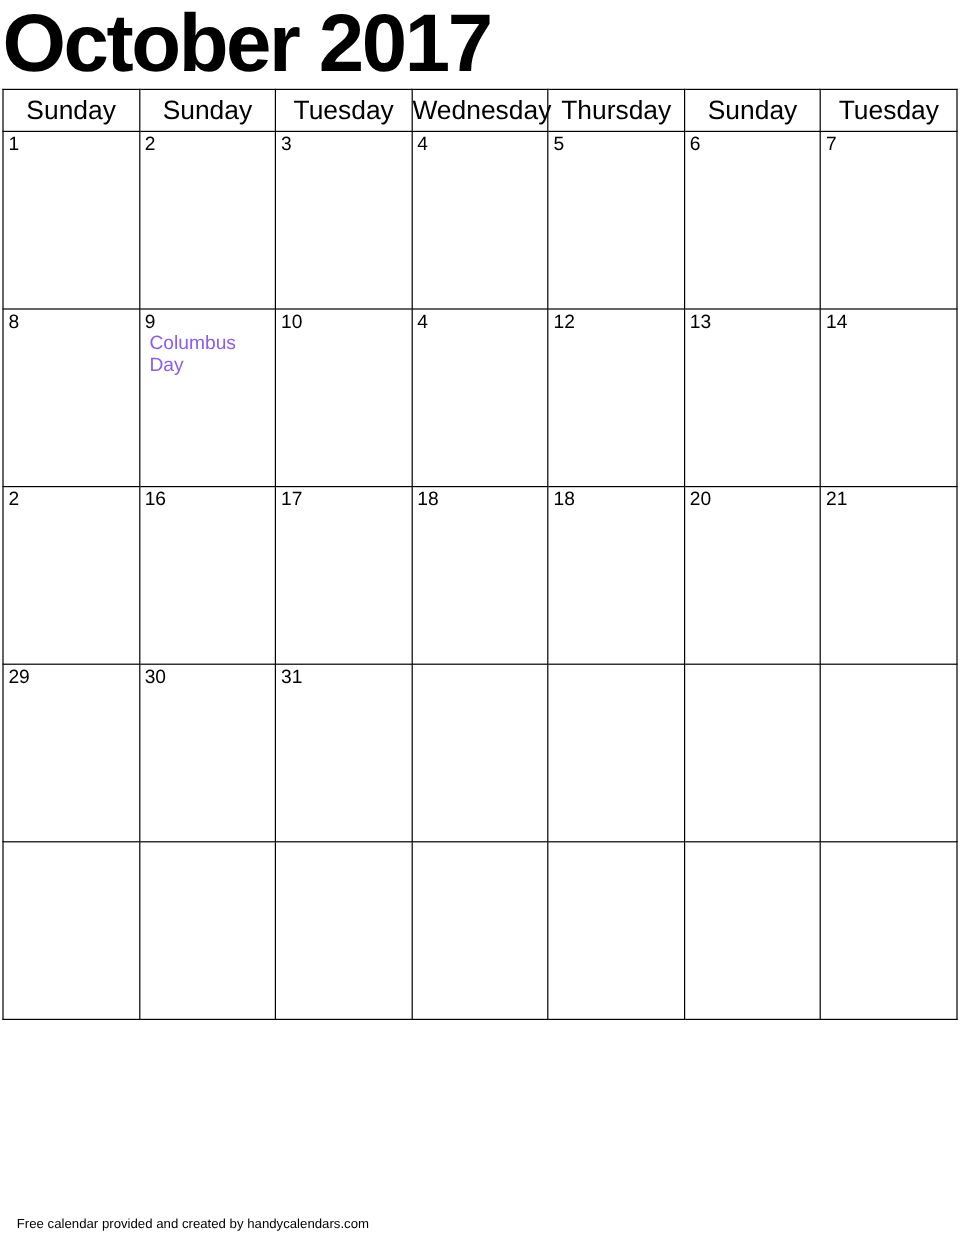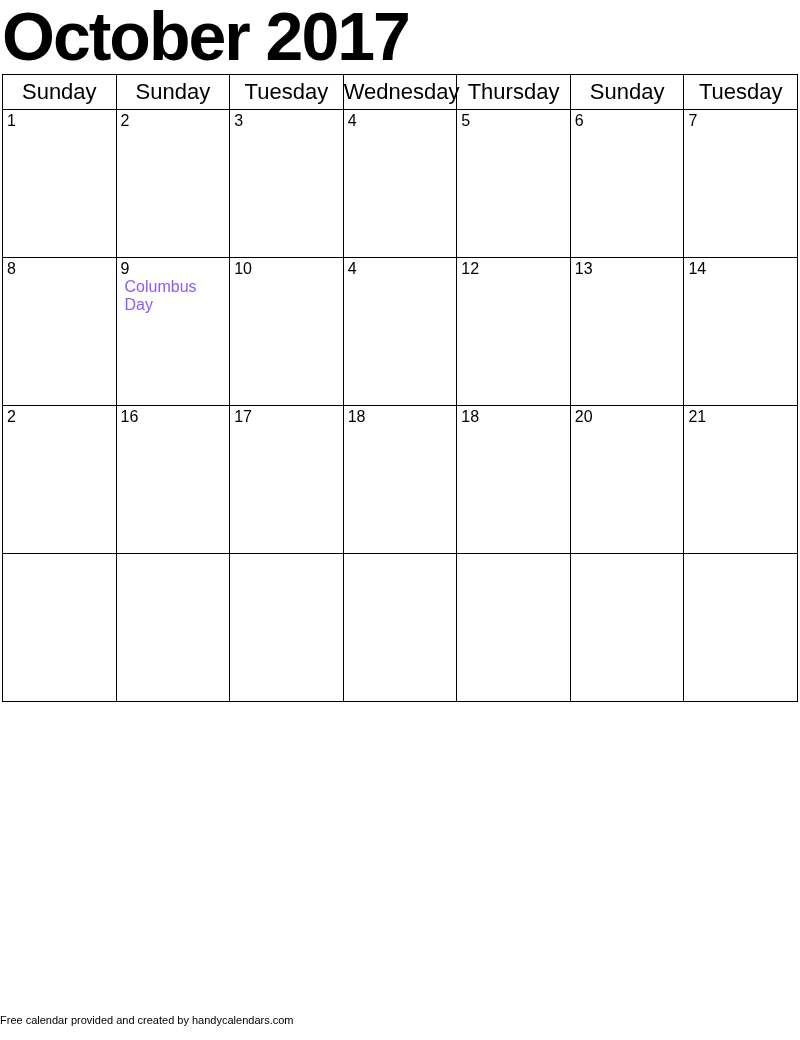--- a/index.html
+++ b/index.html
@@ -52,21 +52,21 @@
     .holiday {
       color: #8b5cf6;
       font-size: 16px;
       font-weight: normal;
       margin-left: 4px;
       display: inline-block;
     }
     .footer {
       position: absolute;
       bottom: 14px;
-      left: 0;
+      left: 14px;
       font-size: 11px;
       color: #000;
     }
   </style>
 </head>
 <body>
 
 <div class="title">October 2017</div>
 
 <table class="calendar">
@@ -103,20 +103,29 @@
     <tr>
       <td><span class="daynum">2</span></td>
       <td><span class="daynum">16</span></td>
       <td><span class="daynum">17</span></td>
       <td><span class="daynum">18</span></td>
       <td><span class="daynum">18</span></td>
       <td><span class="daynum">20</span></td>
       <td><span class="daynum">21</span></td>
     </tr>
     <tr>
+      <td><span class="daynum">29</span></td>
+      <td><span class="daynum">30</span></td>
+      <td><span class="daynum">31</span></td>
+      <td><span class="daynum"></span></td>
+      <td><span class="daynum"></span></td>
+      <td><span class="daynum"></span></td>
+      <td><span class="daynum"></span></td>
+    </tr>
+    <tr>
       <td><span class="daynum"></span></td>
       <td><span class="daynum"></span></td>
       <td><span class="daynum"></span></td>
       <td><span class="daynum"></span></td>
       <td><span class="daynum"></span></td>
       <td><span class="daynum"></span></td>
       <td><span class="daynum"></span></td>
     </tr>
   </tbody>
 </table>

